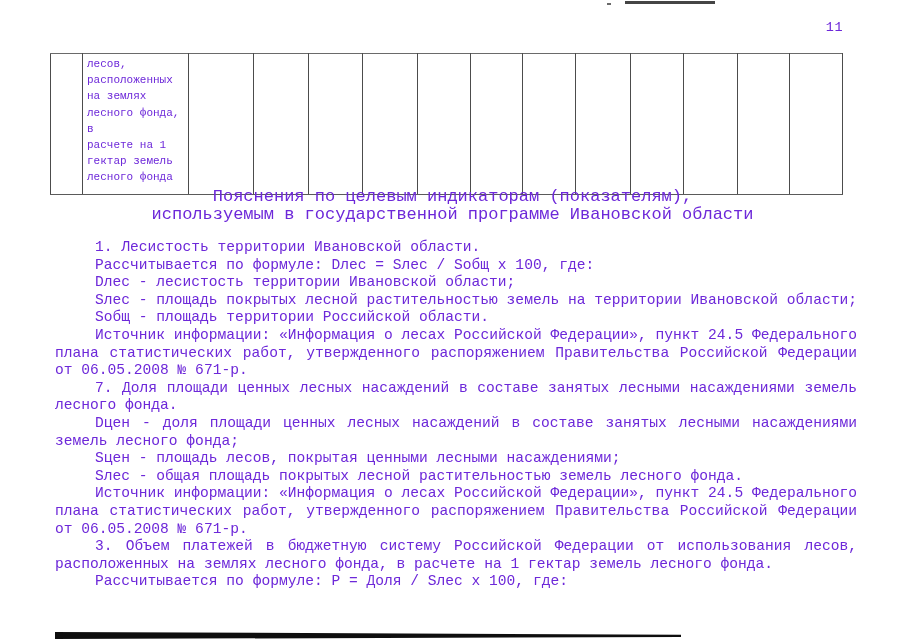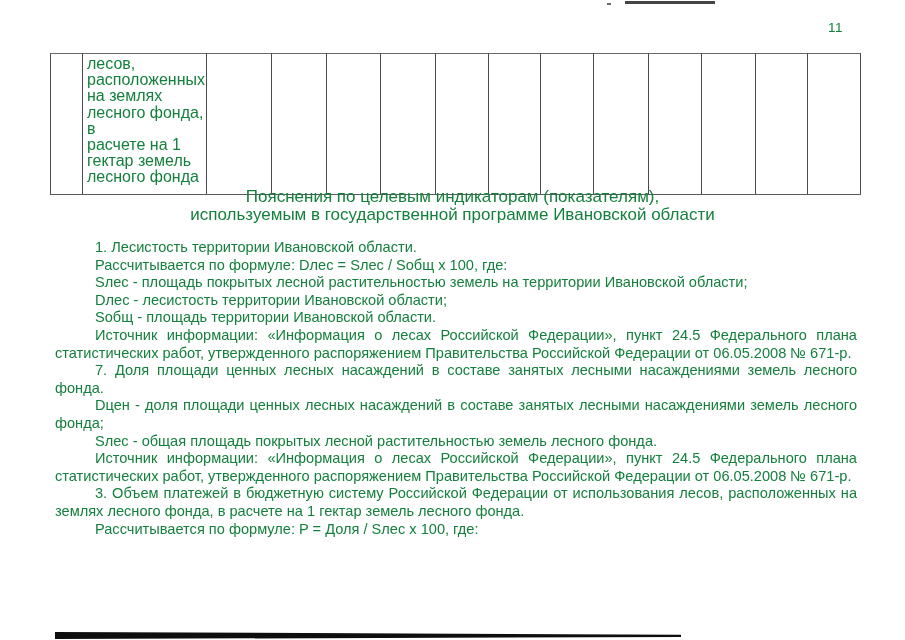--- a/index.html
+++ b/index.html
@@ -6,22 +6,22 @@
     margin: 0;
     padding: 0;
     background: #ffffff;
   }
   .page {
     position: relative;
     width: 905px;
     height: 640px;
     background: #ffffff;
     overflow: hidden;
-    font-family: Liberation Sans, sans-serif;
-    color: #15803d;
+    font-family: Liberation Mono, monospace;
+    color: #6d28d9;
   }
 
   
   .artifact-top {
     position: absolute;
     left: 625px;
     top: 1px;
     width: 90px;
     height: 3px;
     background: #454545;
@@ -63,21 +63,21 @@
   .top-table td {
     border: 1.6px solid #4c4c4c;
     border-top-color: #6a6a6a;
     border-bottom-color: #5a5a5a;
     padding: 0;
     height: 115px;
     vertical-align: top;
   }
   .top-table td.label-cell {
     padding: 2px 1px 8px 4px;
-    font-size: 16px;
+    font-size: 11px;
     line-height: 16.2px;
     white-space: pre-line;
   }
 
   
   .title-block {
     position: absolute;
     left: 0;
     top: 188px;
     width: 100%;
@@ -155,26 +155,27 @@
     </table>
 
   <div class="title-block">
     <div>Пояснения по целевым индикаторам (показателям),</div>
     <div>используемым в государственной программе Ивановской области</div>
   </div>
 
   <div class="body-text">
     <p>1. Лесистость территории Ивановской области.</p>
     <p>Рассчитывается по формуле: Dлес = Sлес / Sобщ x 100, где:</p>
+    <p>Dлес - лесистость территории Ивановской области;</p>
     <p>Sлес - площадь покрытых лесной растительностью земель на территории Ивановской области;</p>
-    <p>Dлес - лесистость территории Ивановской области;</p>
-    <p>Sобщ - площадь территории Ивановской области.</p>
+    <p>Sобщ - площадь территории Российской области.</p>
     <p>Источник информации: «Информация о лесах Российской Федерации», пункт 24.5 Федерального плана статистических работ, утвержденного распоряжением Правительства Российской Федерации от 06.05.2008 № 671-р.</p>
     <p>7. Доля площади ценных лесных насаждений в составе занятых лесными насаждениями земель лесного фонда.</p>
     <p>Dцен - доля площади ценных лесных насаждений в составе занятых лесными насаждениями земель лесного фонда;</p>
+    <p>Sцен - площадь лесов, покрытая ценными лесными насаждениями;</p>
     <p>Sлес - общая площадь покрытых лесной растительностью земель лесного фонда.</p>
     <p>Источник информации: «Информация о лесах Российской Федерации», пункт 24.5 Федерального плана статистических работ, утвержденного распоряжением Правительства Российской Федерации от 06.05.2008 № 671-р.</p>
     <p>3. Объем платежей в бюджетную систему Российской Федерации от использования лесов, расположенных на землях лесного фонда, в расчете на 1 гектар земель лесного фонда.</p>
     <p>Рассчитывается по формуле: P = Доля / Sлес x 100, где:</p>
   </div>
 
   <div class="artifact-bottom"></div>
 
 </div>
 

